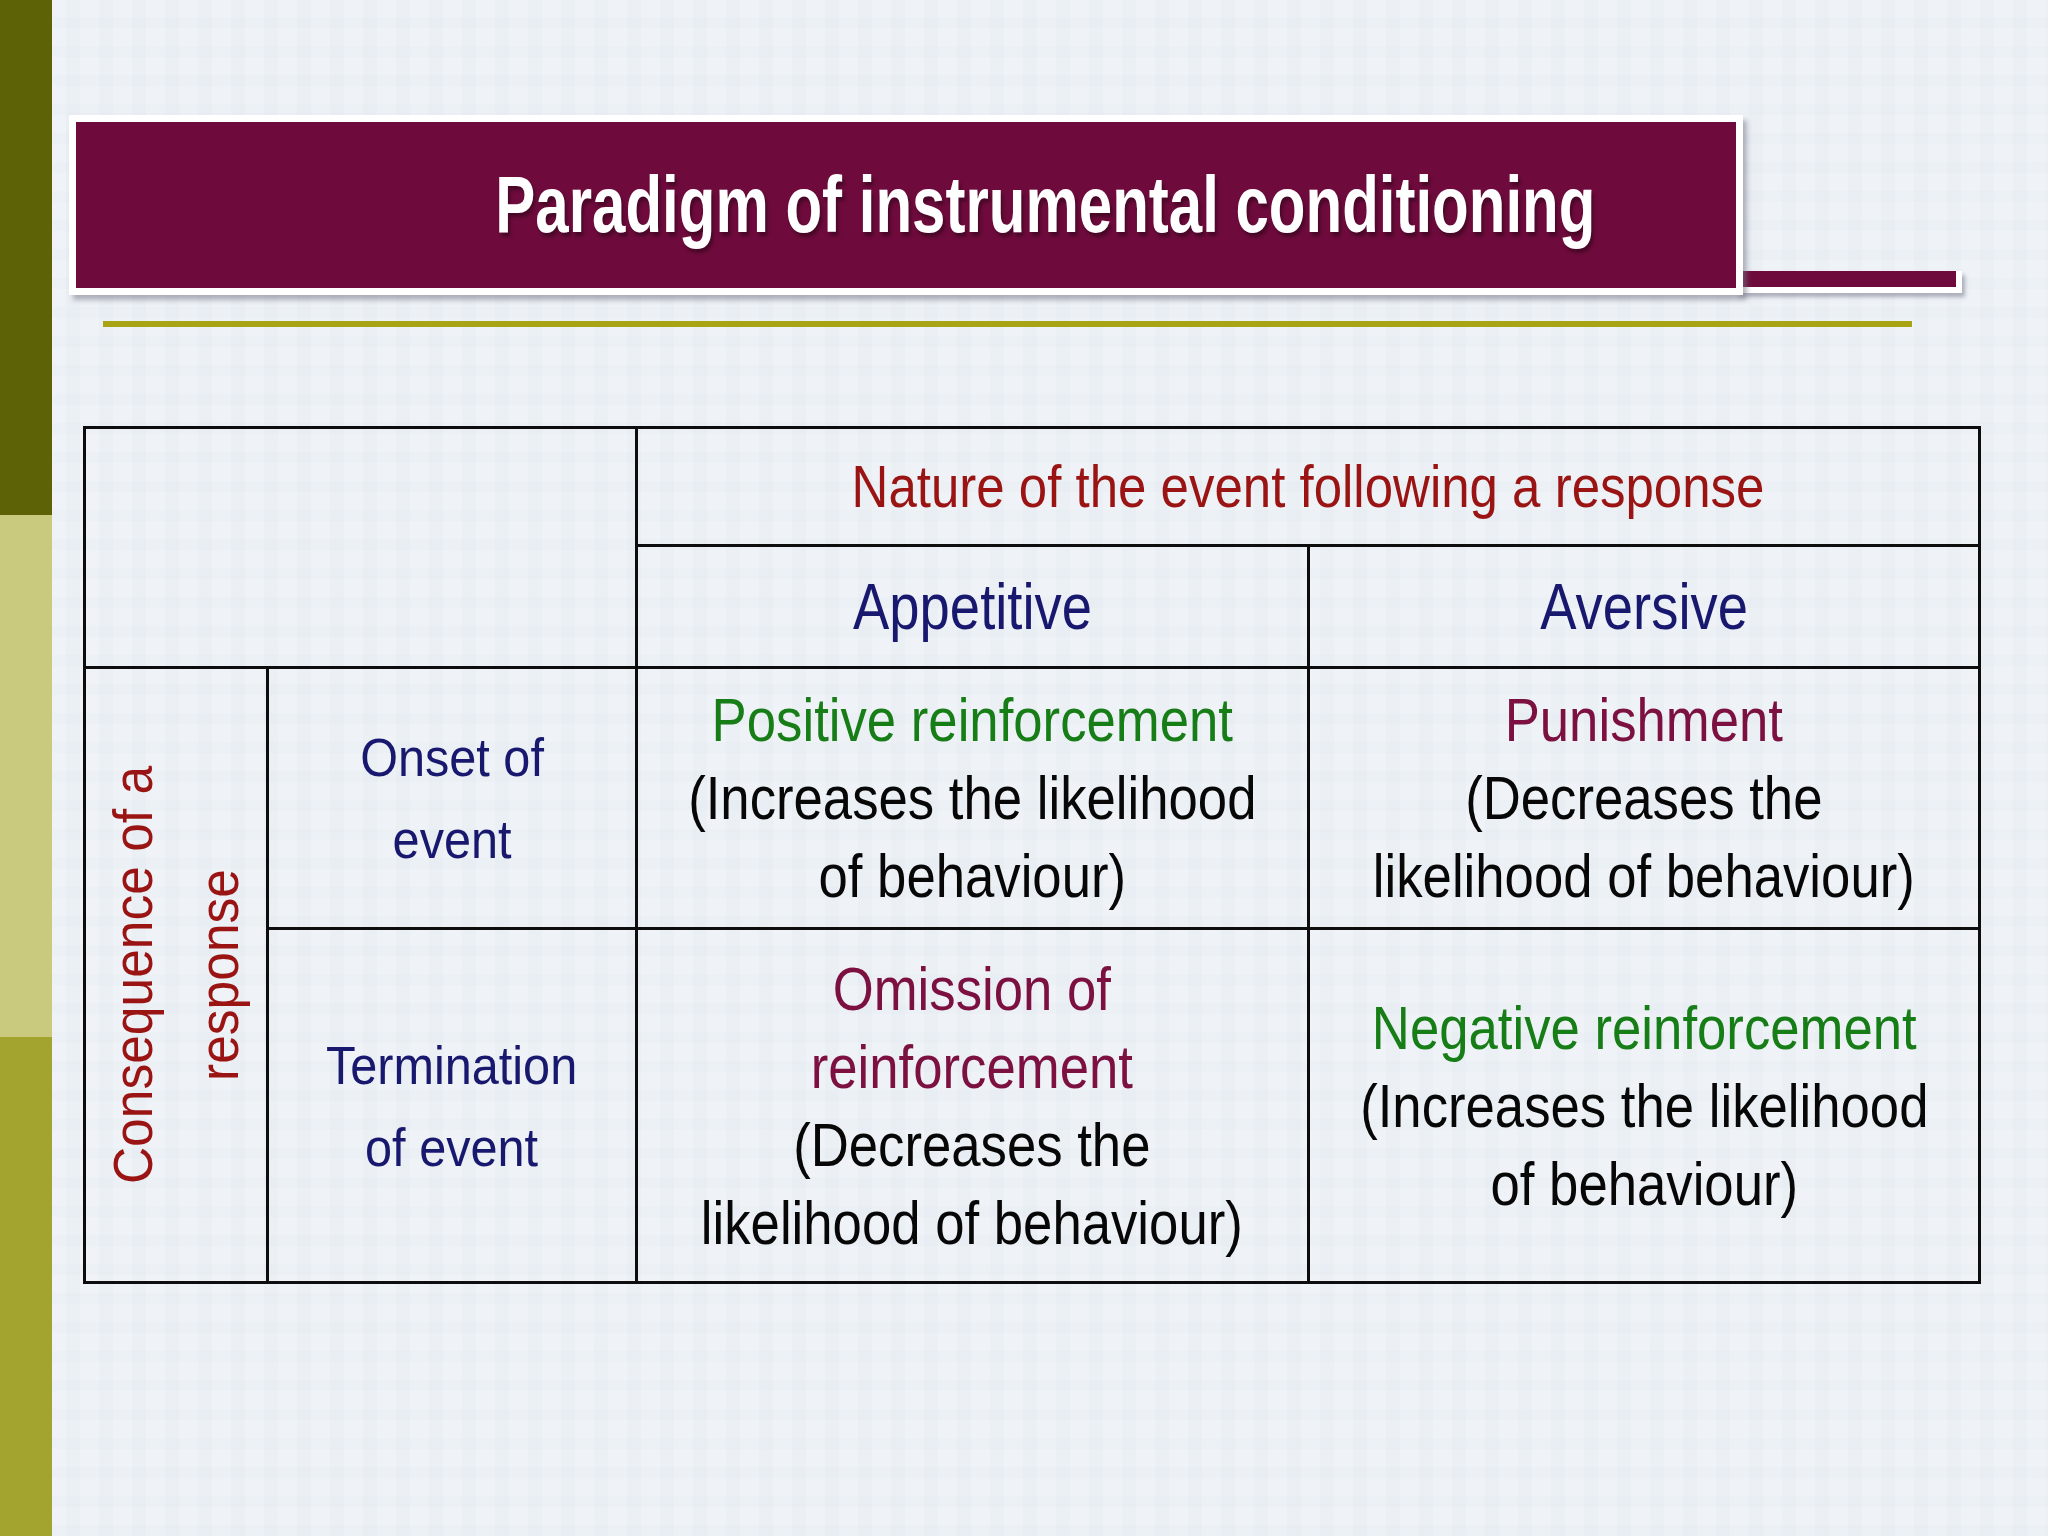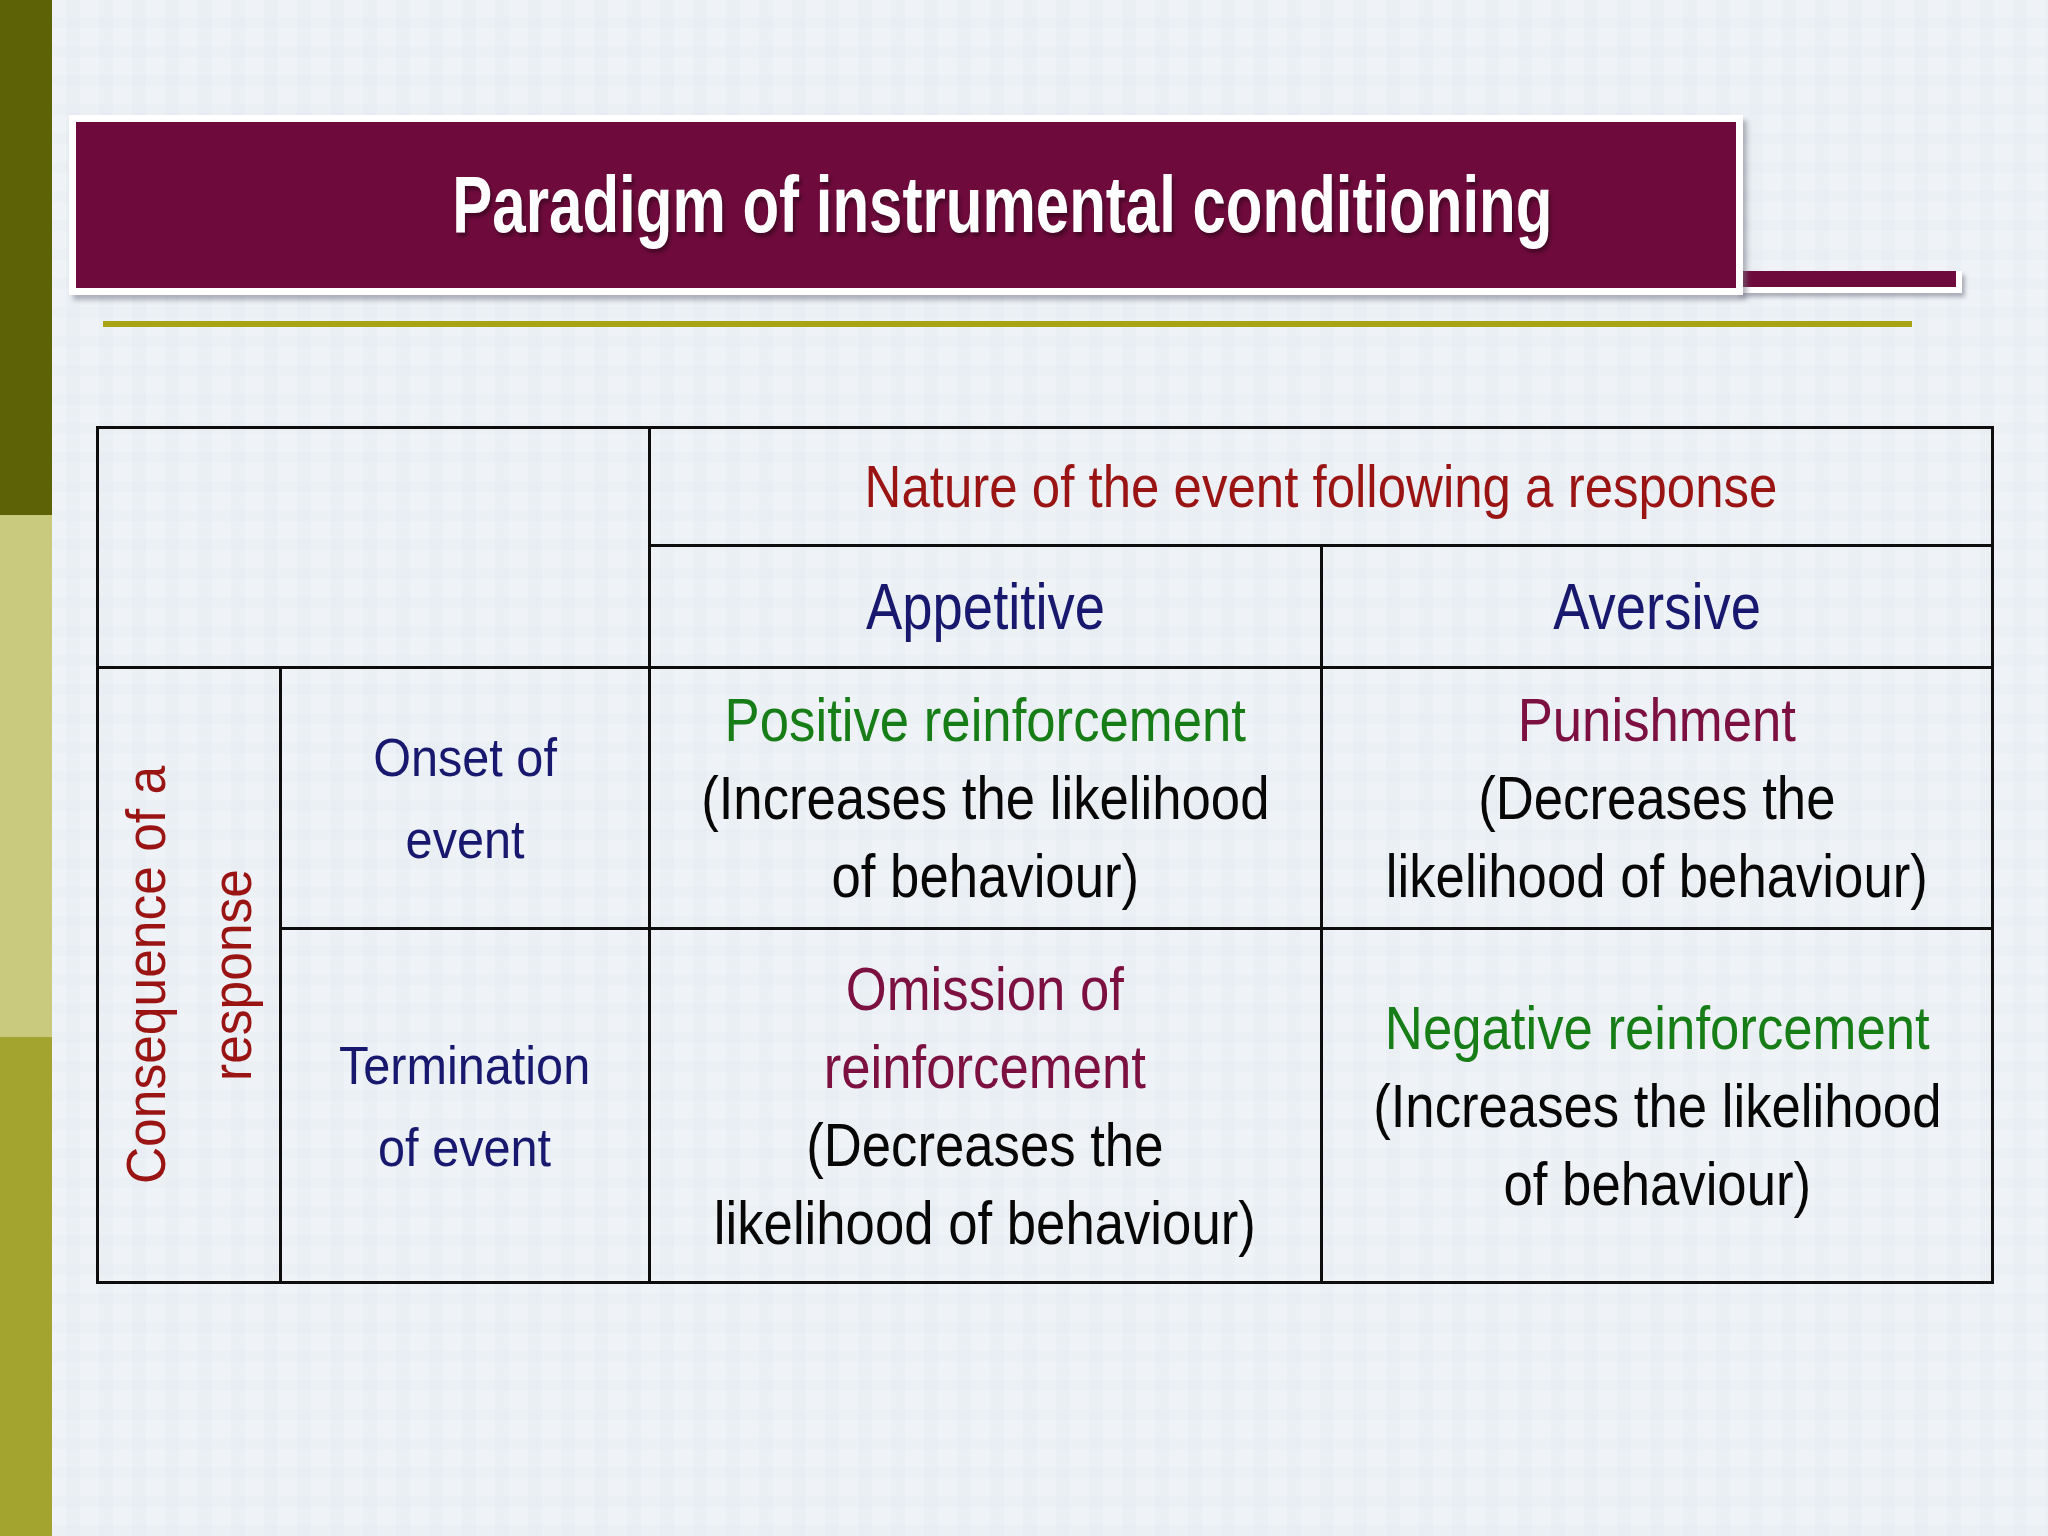--- a/index.html
+++ b/index.html
@@ -18,29 +18,29 @@
   .sb2{position:absolute;left:0;top:515px;width:52px;height:522px;background:#c9ca7e;}
   .sb3{position:absolute;left:0;top:1037px;width:52px;height:499px;background:#a3a32f;}
 
   
   .banner-tail{position:absolute;left:1736px;top:271px;width:220px;height:16px;
     background:#6e0b3c;border-right:6px solid #ffffff;border-bottom:6px solid #ffffff;
     box-shadow:3px 4px 4px rgba(118,118,134,.55);z-index:1;}
   .banner{position:absolute;left:69px;top:115px;width:1674px;height:180px;background:#ffffff;
     box-shadow:4px 5px 5px rgba(118,118,134,.55);z-index:2;}
   .banner-inner{position:absolute;left:7px;top:7px;right:7px;bottom:7px;background:#6e0b3c;
-    display:flex;align-items:center;justify-content:flex-end;}
+    display:flex;align-items:center;justify-content:flex-start;}
   .banner-title{color:#ffffff;font-weight:bold;font-size:80px;white-space:nowrap;
     margin-left:236px;transform:scaleX(.75);transform-origin:center;
     text-shadow:3px 4px 4px rgba(0,0,0,.35);}
 
   .yellow-rule{position:absolute;left:103px;top:321px;width:1809px;height:6px;background:#a8a414;z-index:0;}
 
   
-  .cond-table{position:absolute;left:96px;top:426px;border-collapse:collapse;table-layout:fixed;z-index:3;}
+  .cond-table{position:absolute;left:83px;top:426px;border-collapse:collapse;table-layout:fixed;z-index:3;}
   .cond-table td{border:3px solid #0d0d0d;text-align:center;vertical-align:middle;
     padding:0;overflow:visible;}
   .squeeze{display:inline-block;transform:scaleX(.85);transform-origin:center;white-space:nowrap;}
   .squeeze9{display:inline-block;transform:scaleX(.9);transform-origin:center;white-space:nowrap;}
   .red{color:#9a1414;}
   .navy{color:#18186e;}
   .green{color:#177d17;}
   .maroon{color:#7c1040;}
   .black{color:#070707;}
   .hdr{font-size:60px;}

